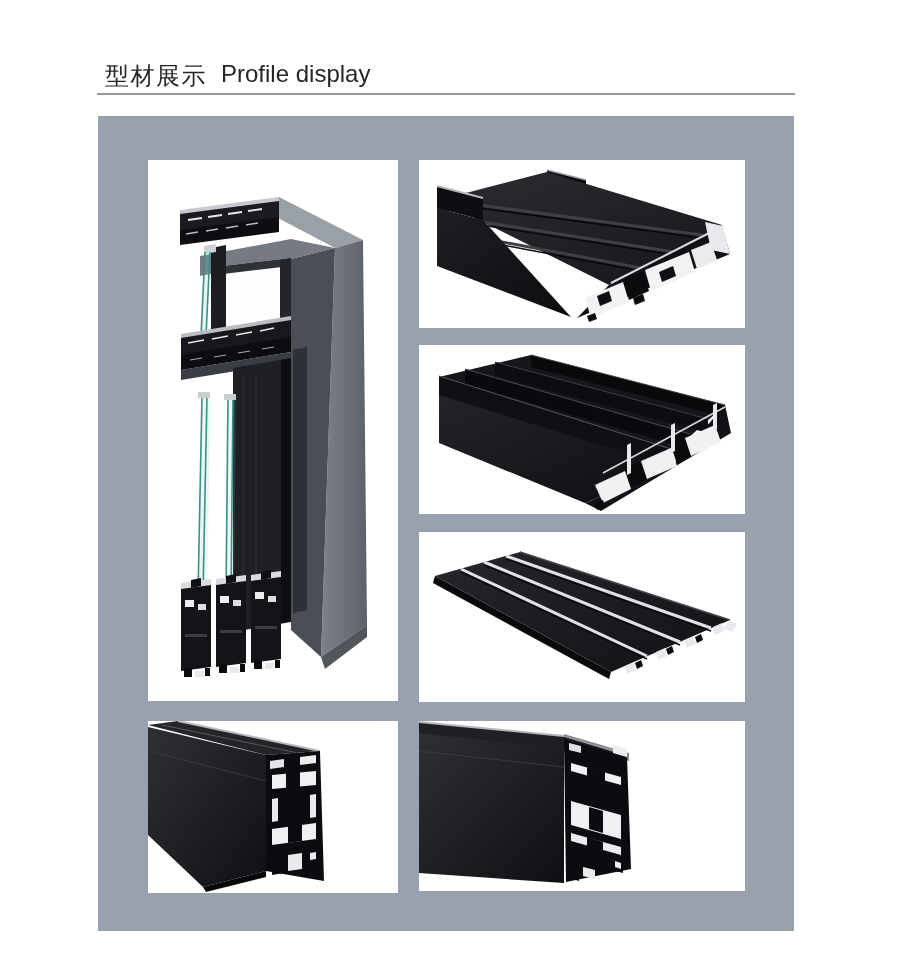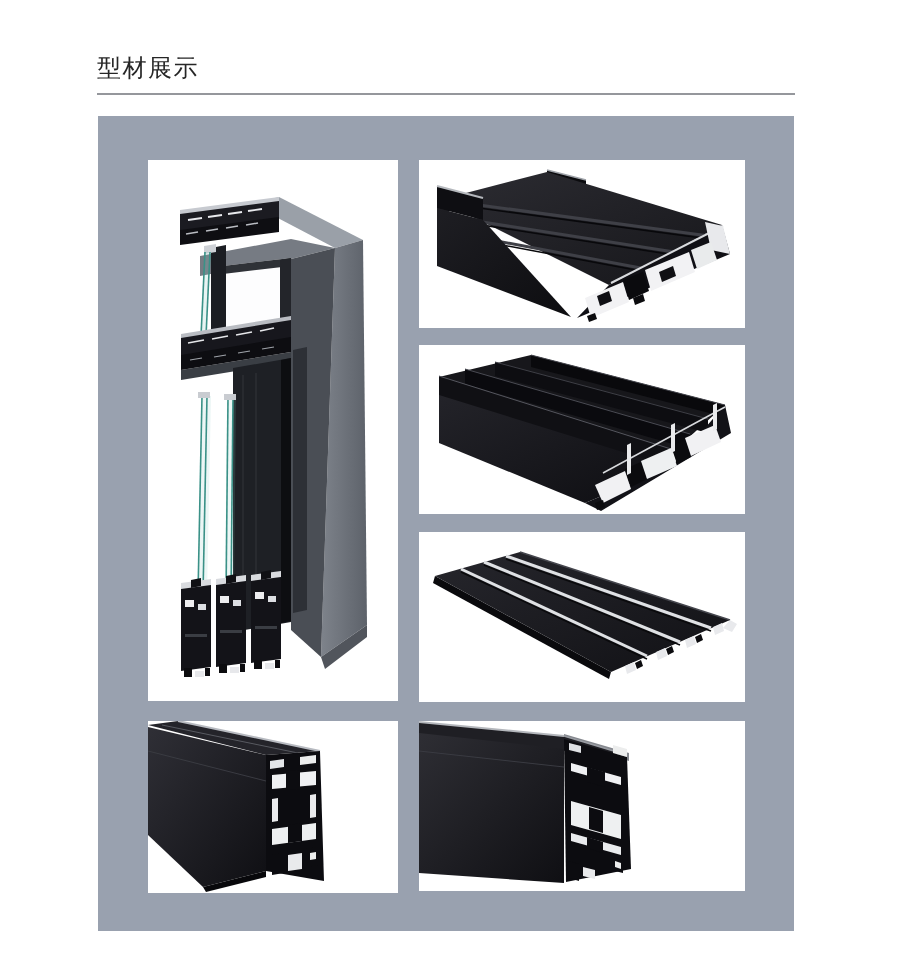--- a/index.html
+++ b/index.html
@@ -2,21 +2,21 @@
 <html><head>
 <meta charset="utf-8">
 <style>
   html,body{margin:0;padding:0;background:#ffffff;}
   .page{
     position:relative;width:903px;height:959px;background:#ffffff;
     font-family:"Liberation Sans",sans-serif;overflow:hidden;
   }
   .page-header{position:absolute;left:0;top:0;width:100%;}
   .page-title{
-    position:absolute;left:97px;top:52px;margin:0;
+    position:absolute;left:97px;top:52px;margin:8px;
     font-size:24px;font-weight:400;color:#262626;
     display:flex;align-items:flex-start;gap:14px;white-space:nowrap;
   }
   .page-title .zh{letter-spacing:1.5px;}
   .title-divider{
     position:absolute;left:97px;top:93px;width:698px;height:2px;background:#95979c;
   }
   .gallery-panel{
     position:absolute;left:98px;top:116px;width:696px;height:815px;background:#99a1af;
   }
@@ -30,20 +30,21 @@
   .card-r4{left:321px;top:605px; width:326px;height:170px;}
 </style>
 </head>
 <body>
 
 <div class="page">
 
   <header class="page-header">
     <h1 class="page-title">
       <span class="zh">型材展示</span>
+      <span class="en">Profile display</span>
     </h1>
     <div class="title-divider"></div>
   </header>
 
   <section class="gallery-panel">
 
     <figure class="card card-a">
       <svg viewBox="0 0 250 541" preserveAspectRatio="none">
         <defs>
           <linearGradient id="aSlab" x1="0" y1="0" x2="1" y2="0">

